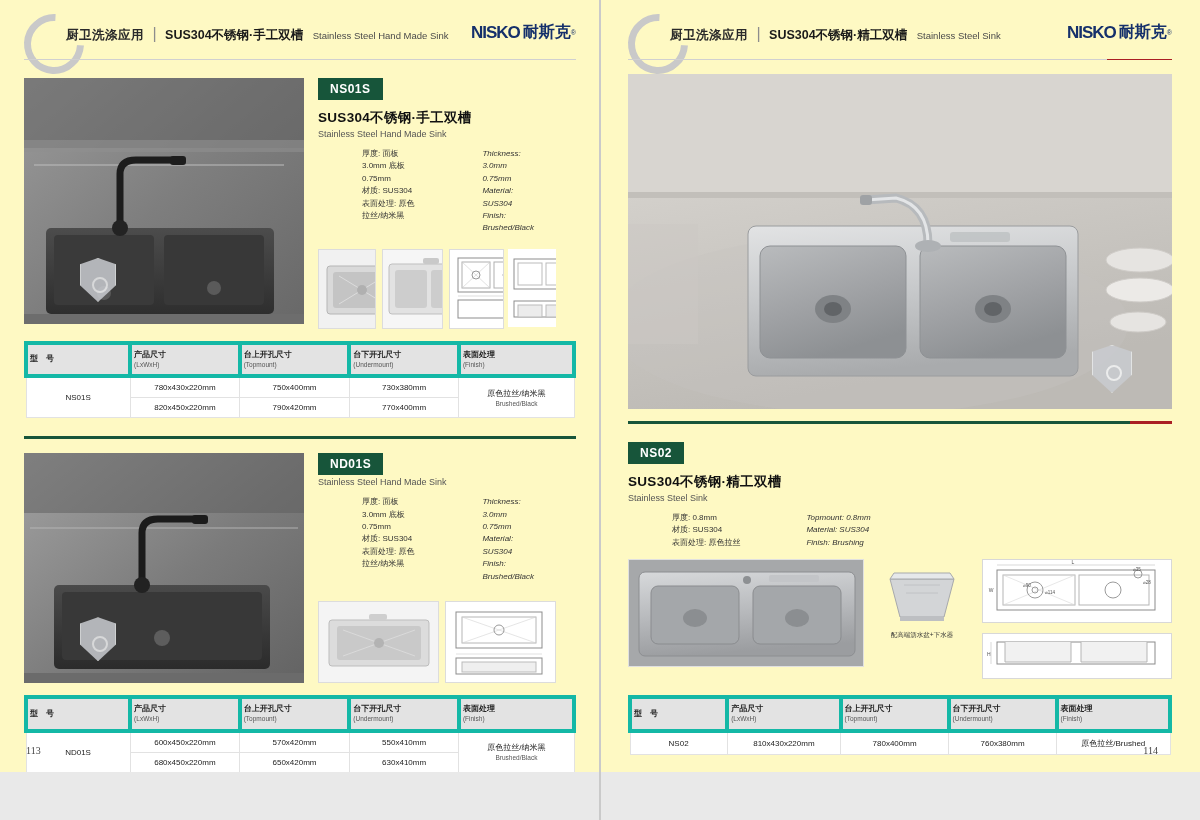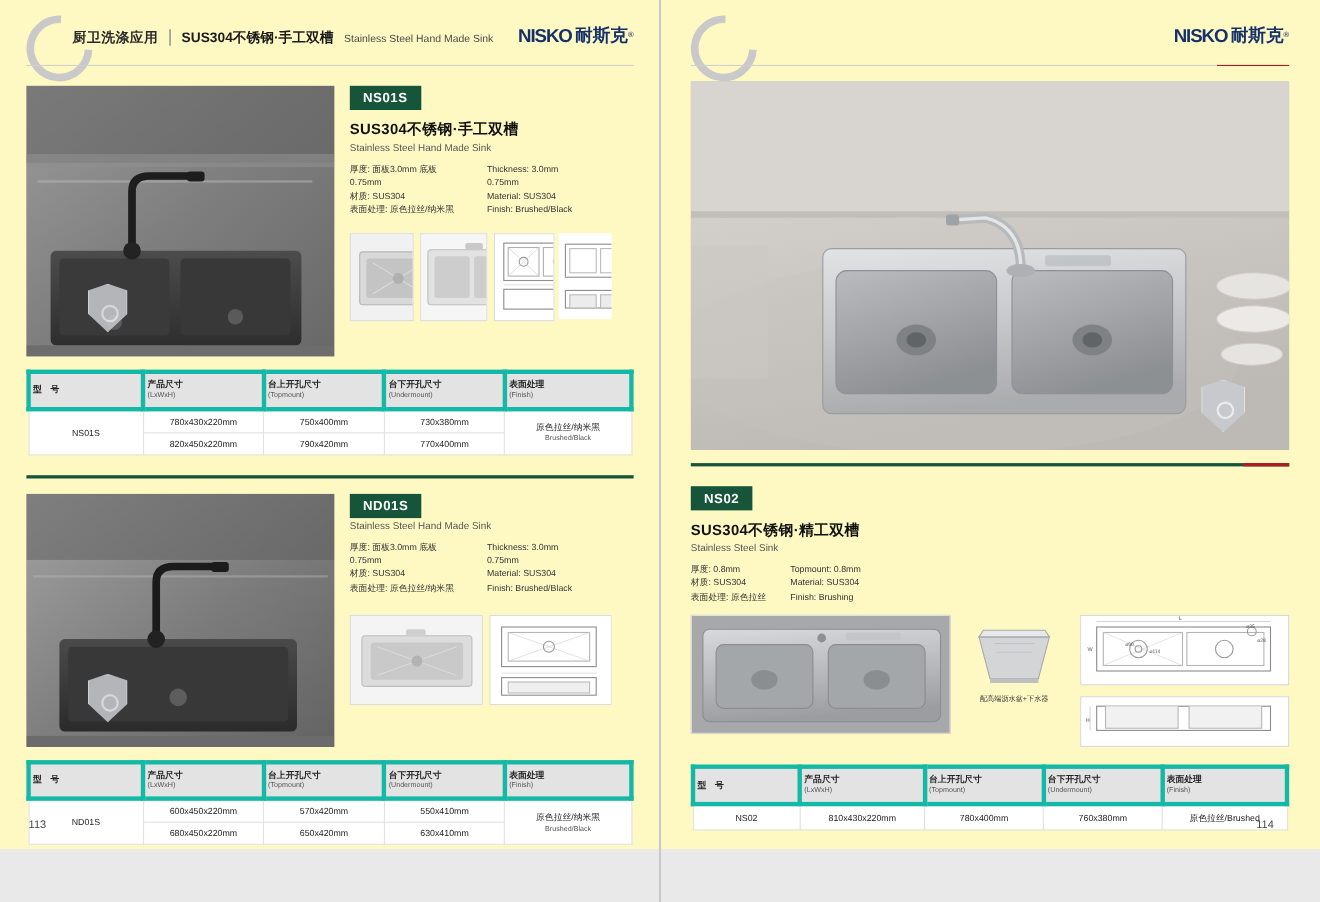--- a/index.html
+++ b/index.html
@@ -59,22 +59,22 @@
     margin-left:-6px;border:2px solid #fff;border-radius:50%;opacity:.8;
   }
 
   .modelbadge{
     display:inline-block;background:#17553a;color:#fff;font-size:12px;font-weight:bold;
     padding:4px 12px;letter-spacing:.5px;
   }
   .ptitle-cn{font-size:13.5px;font-weight:bold;color:#111;margin-top:9px;letter-spacing:.3px;}
   .ptitle-en{font-size:9px;color:#555;margin-top:2px;}
   .specs{display:flex;margin-top:9px;font-size:8px;color:#333;line-height:1.55;}
-  .specs .col{margin-right:22px;}
-  .specs .col.en{color:#333;}
+  .specs .col{margin-right:22px;margin-left:44px;}
+  .specs .col.en{color:#333;font-style:italic;}
 
   
   .draws{display:flex;margin-top:10px;align-items:flex-start;}
   .draw{
     background:#fff;border:1px solid #dcdcdc;position:relative;overflow:hidden;
   }
   .draw.iso{width:86px;height:78px;background:#f3f3f3;}
   .draw.iso2{width:92px;height:78px;background:#f5f5f5;}
   .draw.tech{width:82px;height:78px;}
   .draw.tech2{width:74px;height:78px;}
@@ -91,21 +91,21 @@
   table.spec th .en{display:block;font-size:6.5px;font-weight:normal;color:#555;}
   table.spec td{
     border:1px solid #e2e2e2;padding:5px 2px;text-align:center;background:#fff;
     font-size:8px;color:#222;
   }
   table.spec td.fin{line-height:1.4;}
   table.spec td.fin .en{display:block;font-size:6.5px;color:#555;}
 
   .greenrule{height:3px;background:#17553a;margin:18px 24px 0 24px;}
 
-  .pgnum{position:absolute;bottom:16px;font-size:10px;color:#444;}
+  .pgnum{position:absolute;bottom:16px;font-size:10px;color:#444;font-family:Liberation Serif, serif;}
   .pgnum.l{left:26px;}
   .pgnum.r{right:42px;}
 
   
   .hero{
     position:relative;margin:10px 28px 0 28px;height:335px;overflow:hidden;
     background:#b9b9b9;
   }
   .hero .shield{left:auto;right:40px;bottom:16px;width:38px;height:46px;}
   .hero-rule{margin:12px 28px 0 28px;height:3px;background:#17553a;position:relative;}
@@ -389,20 +389,26 @@
       </table>
     </div>
 
     <div class="pgnum l">113</div>
   </div>
 
   <div class="page right">
 
     <div class="hdr" style="margin:12px 28px 0 28px;">
       <div class="hdr-c"></div>
+      <div class="hdr-txt">
+        <span class="hdr-cn">厨卫洗涤应用</span>
+        <span class="hdr-sep">|</span>
+        <span class="hdr-cn2">SUS304不锈钢·精工双槽</span>
+        <span class="hdr-en">Stainless Steel Sink</span>
+      </div>
       <div class="logo">
         <span class="logo-mark">NISKO</span>
         <span class="logo-cn">耐斯克</span>
         <span class="logo-tm">®</span>
       </div>
       <div class="hdr-rule right-acc"></div>
     </div>
 
     <div class="hero">
       <svg width="544" height="335" viewBox="0 0 544 335" preserveAspectRatio="none">

